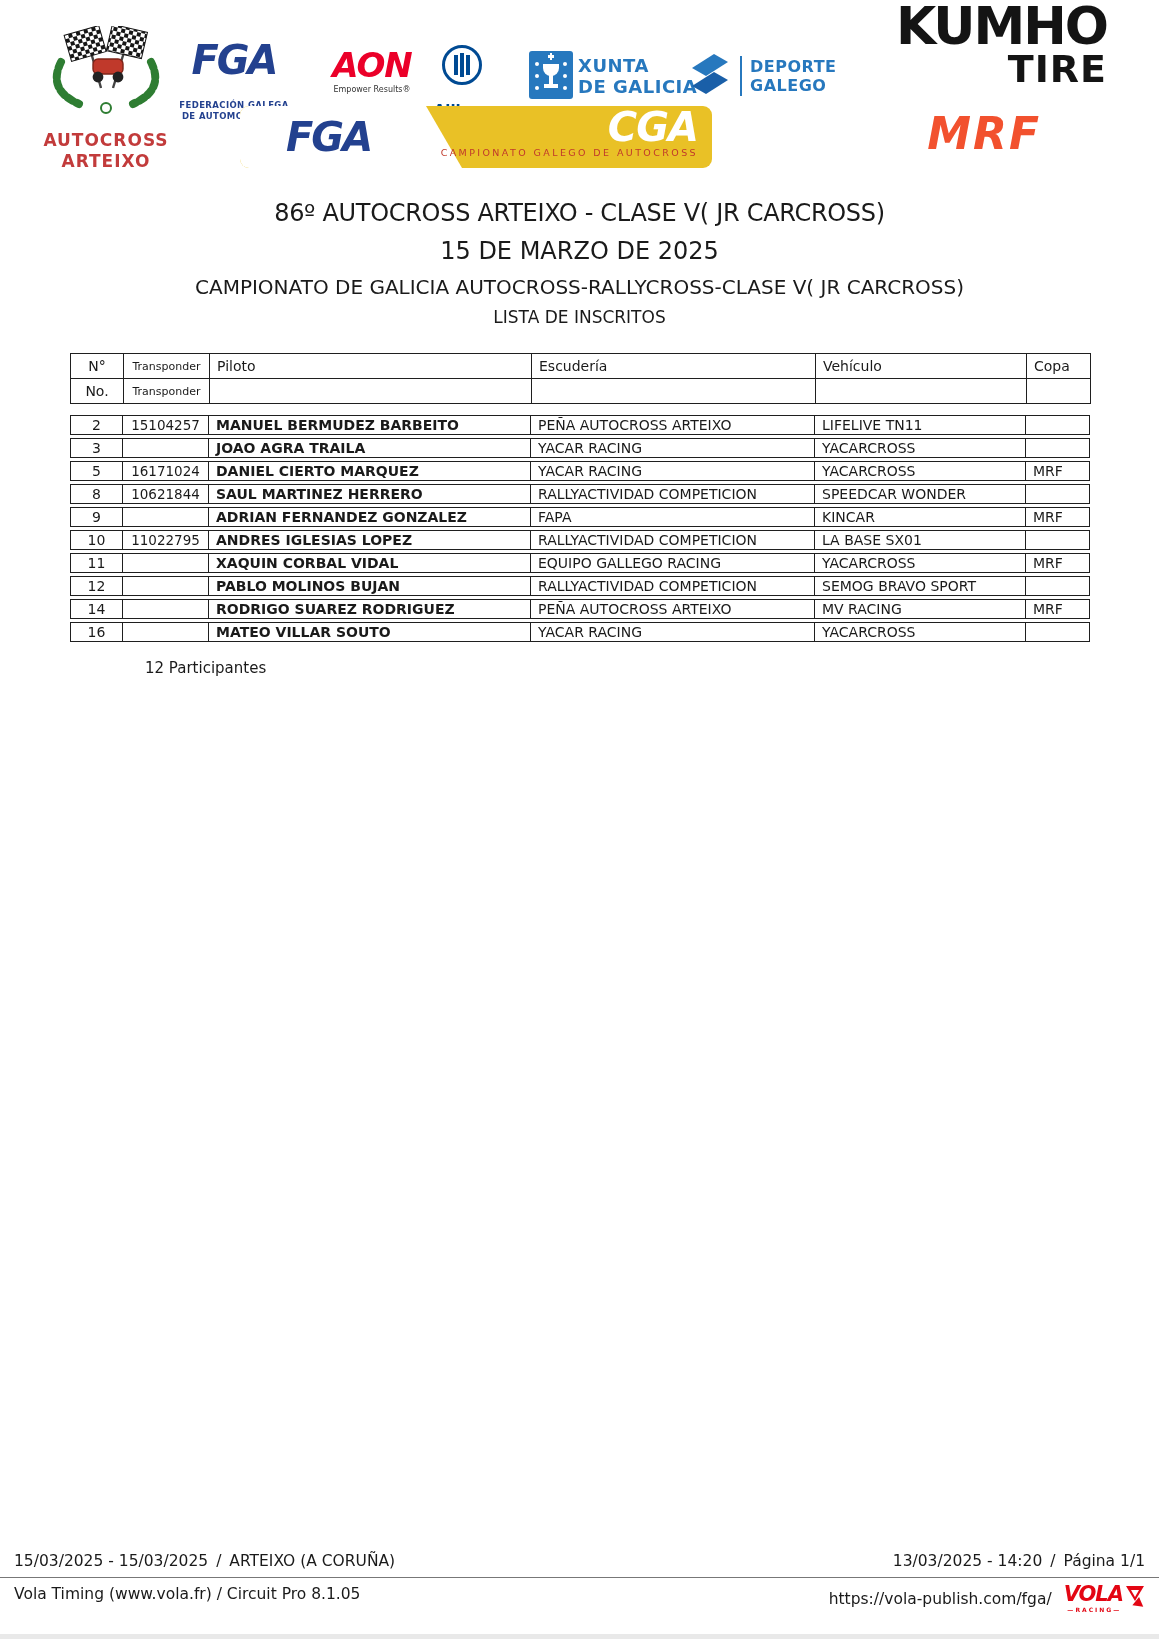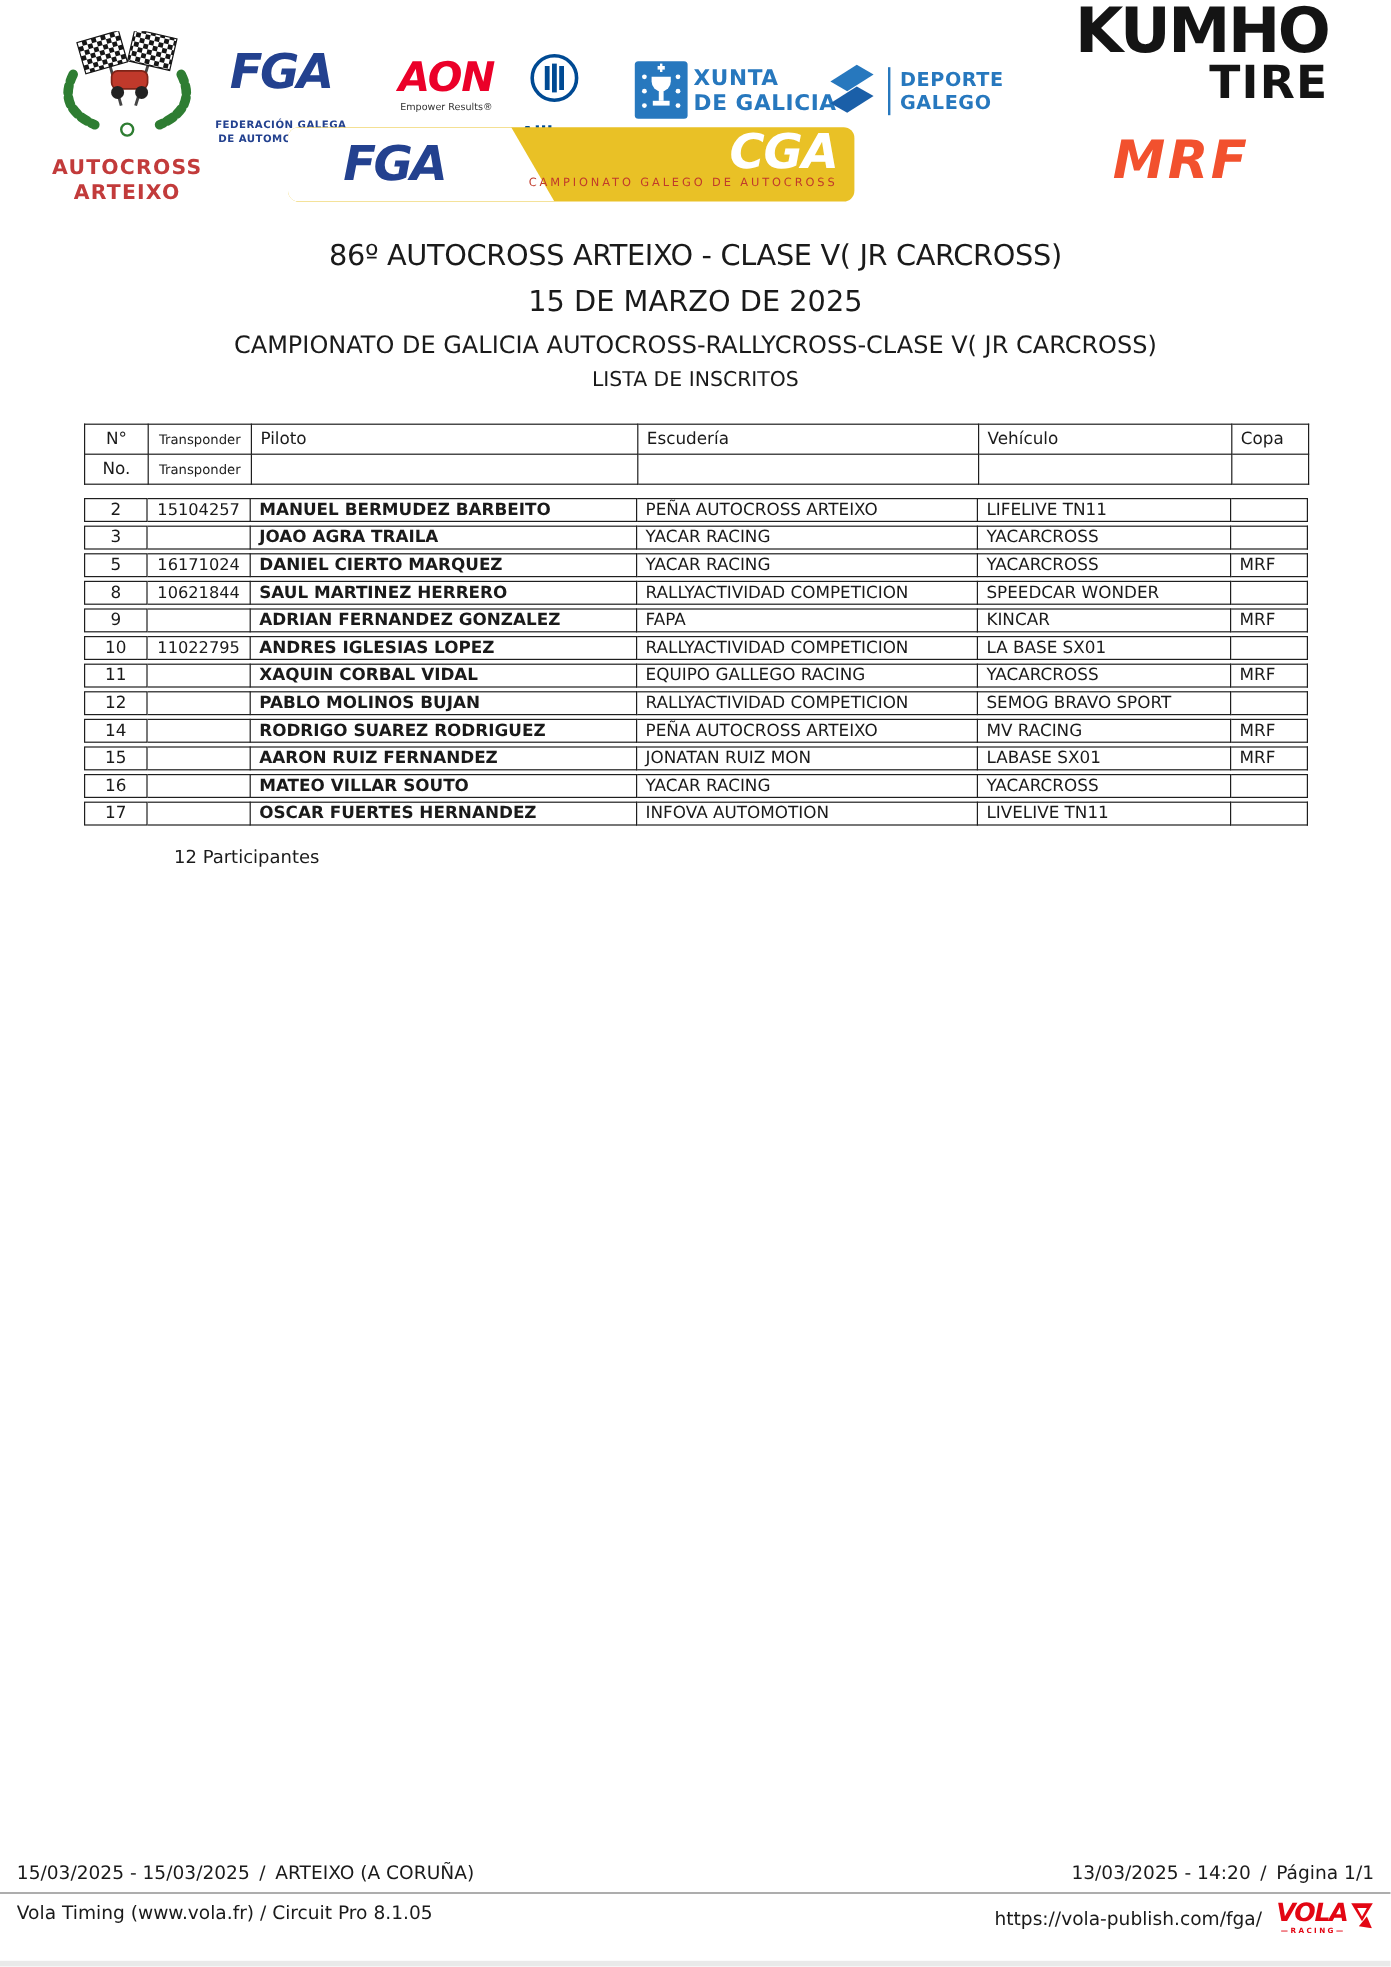--- a/index.html
+++ b/index.html
@@ -304,41 +304,25 @@
           </tr>
           <tr>
             <td>14</td>
             <td class="c-trans-cell"></td>
             <td class="c-pilot-cell">RODRIGO SUAREZ RODRIGUEZ</td>
             <td>PEÑA AUTOCROSS ARTEIXO</td>
             <td>MV RACING</td>
             <td>MRF</td>
           </tr>
           <tr>
-            <td>15</td>
-            <td class="c-trans-cell"></td>
-            <td class="c-pilot-cell">AARON RUIZ FERNANDEZ</td>
-            <td>JONATAN RUIZ MON</td>
-            <td>LABASE SX01</td>
-            <td>MRF</td>
-          </tr>
-          <tr>
             <td>16</td>
             <td class="c-trans-cell"></td>
             <td class="c-pilot-cell">MATEO VILLAR SOUTO</td>
             <td>YACAR RACING</td>
             <td>YACARCROSS</td>
-            <td></td>
-          </tr>
-          <tr>
-            <td>17</td>
-            <td class="c-trans-cell"></td>
-            <td class="c-pilot-cell">OSCAR FUERTES HERNANDEZ</td>
-            <td>INFOVA AUTOMOTION</td>
-            <td>LIVELIVE TN11</td>
             <td></td>
           </tr>
         </tbody>
     </table>
 
     <div class="participants">12 Participantes</div>
   </div>
 
   <div class="footer">
     <div class="f-row">

